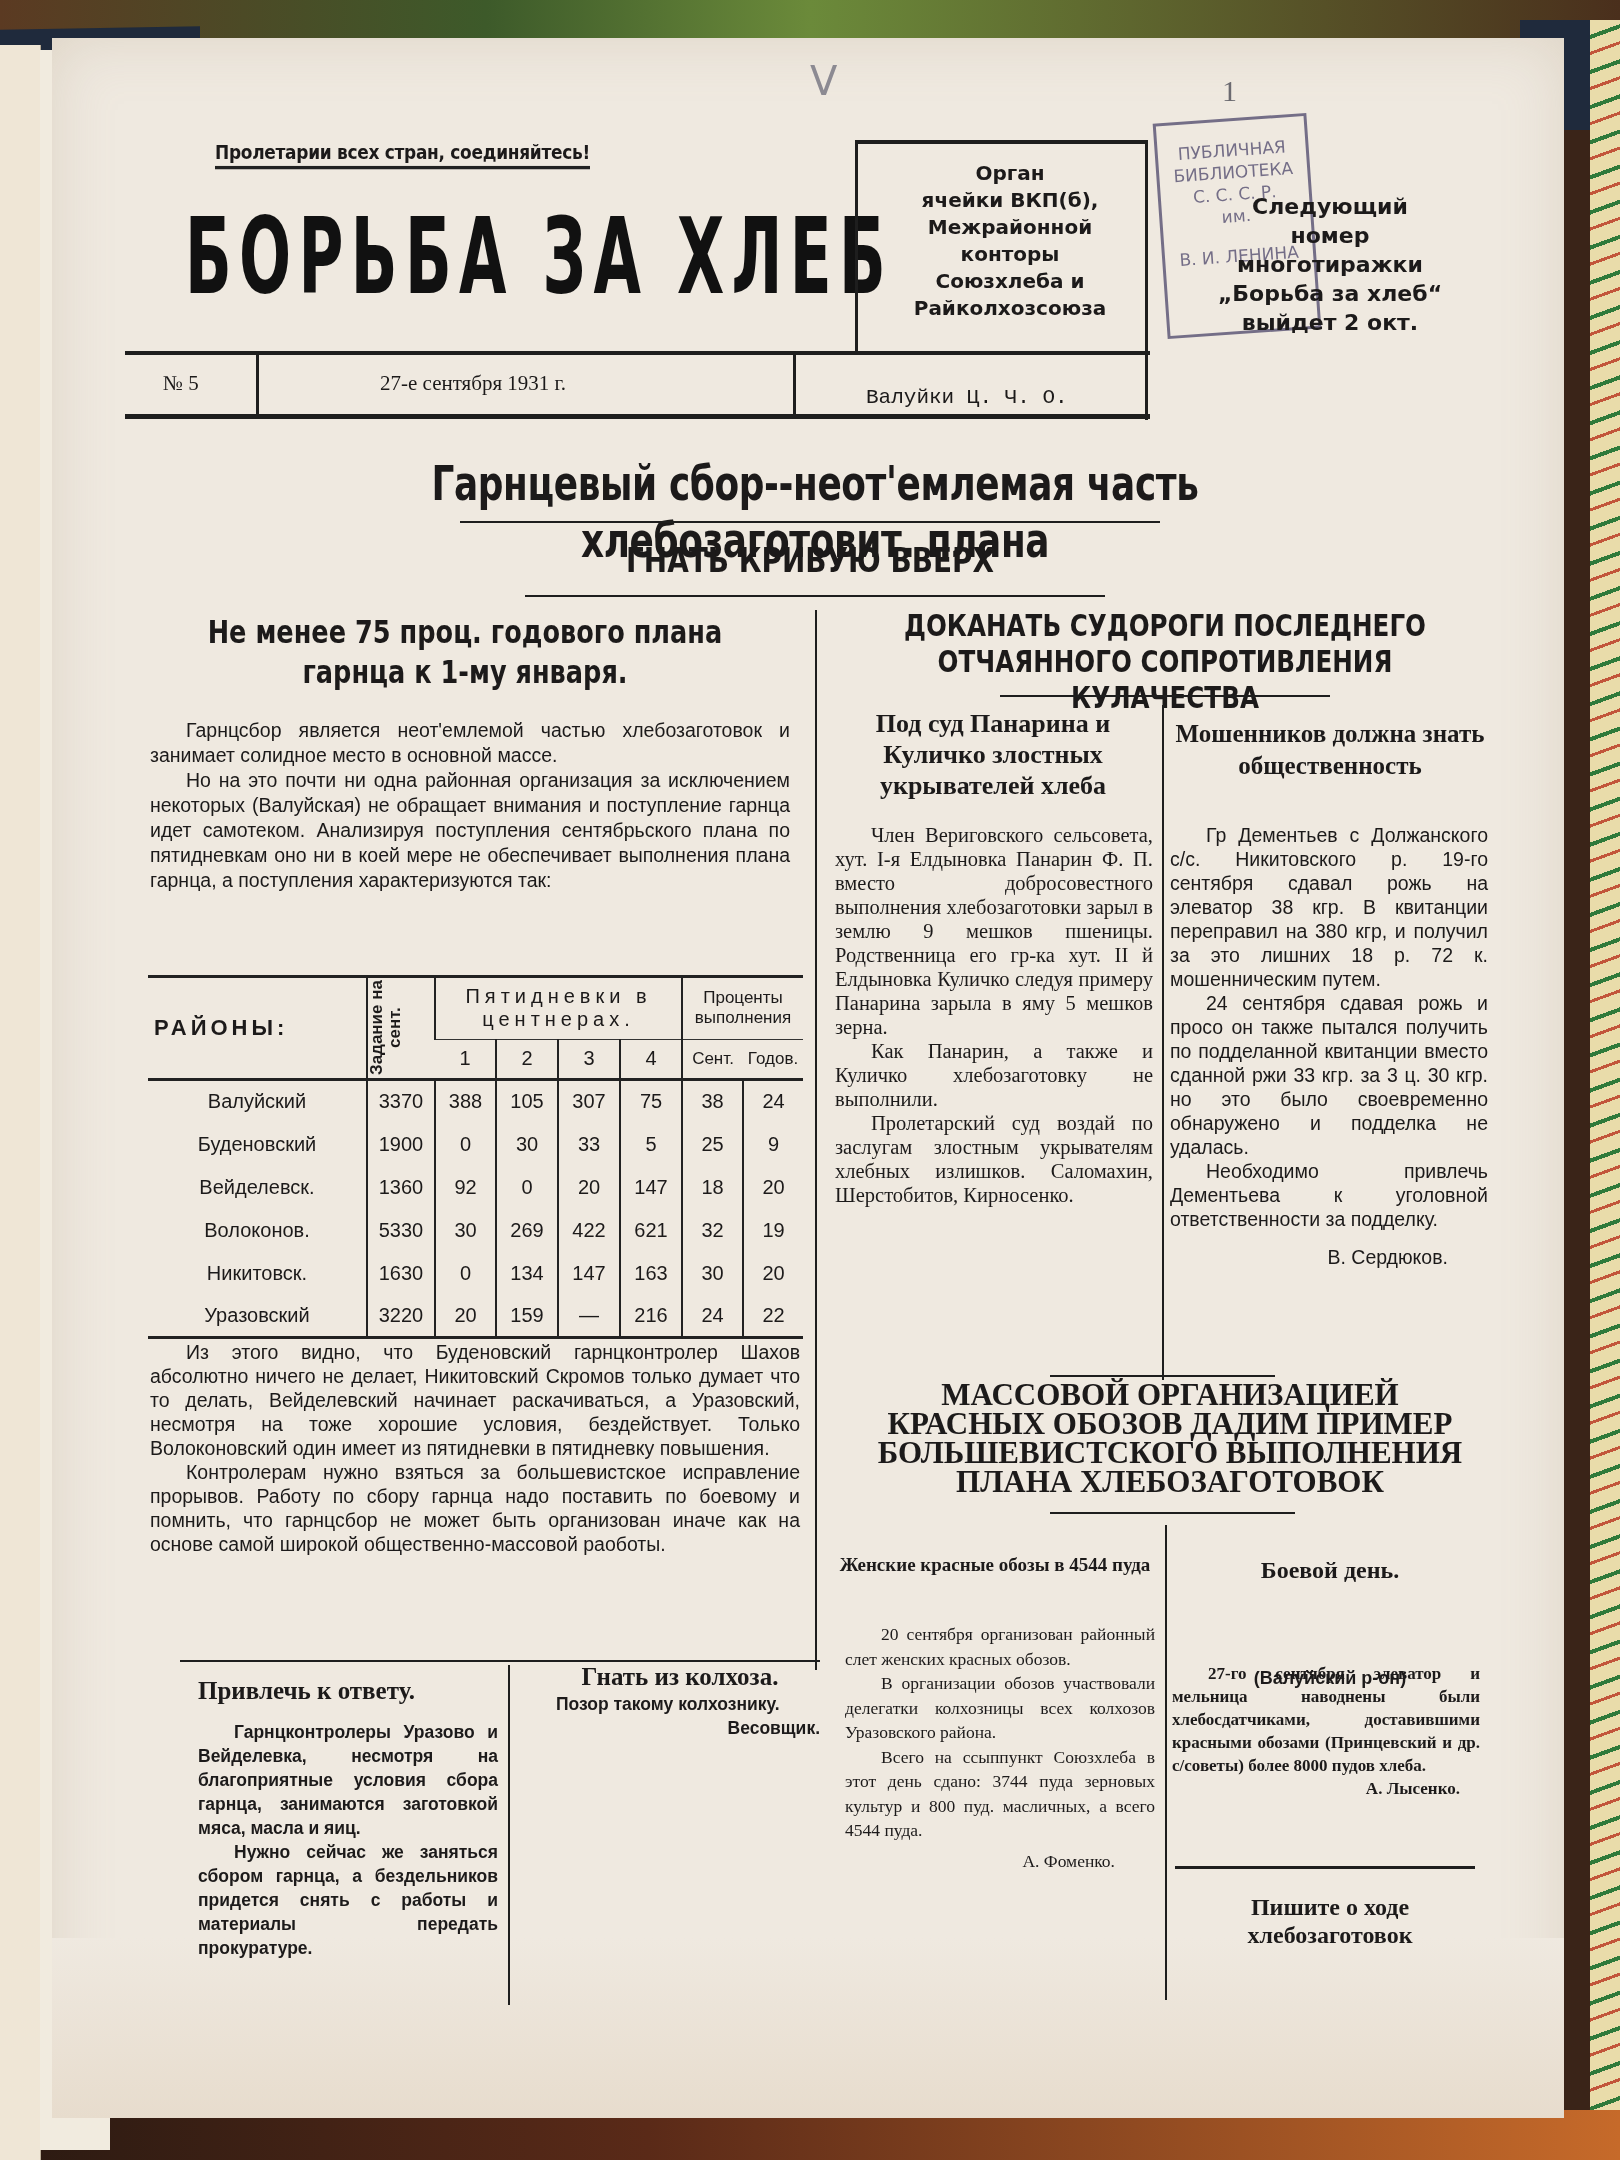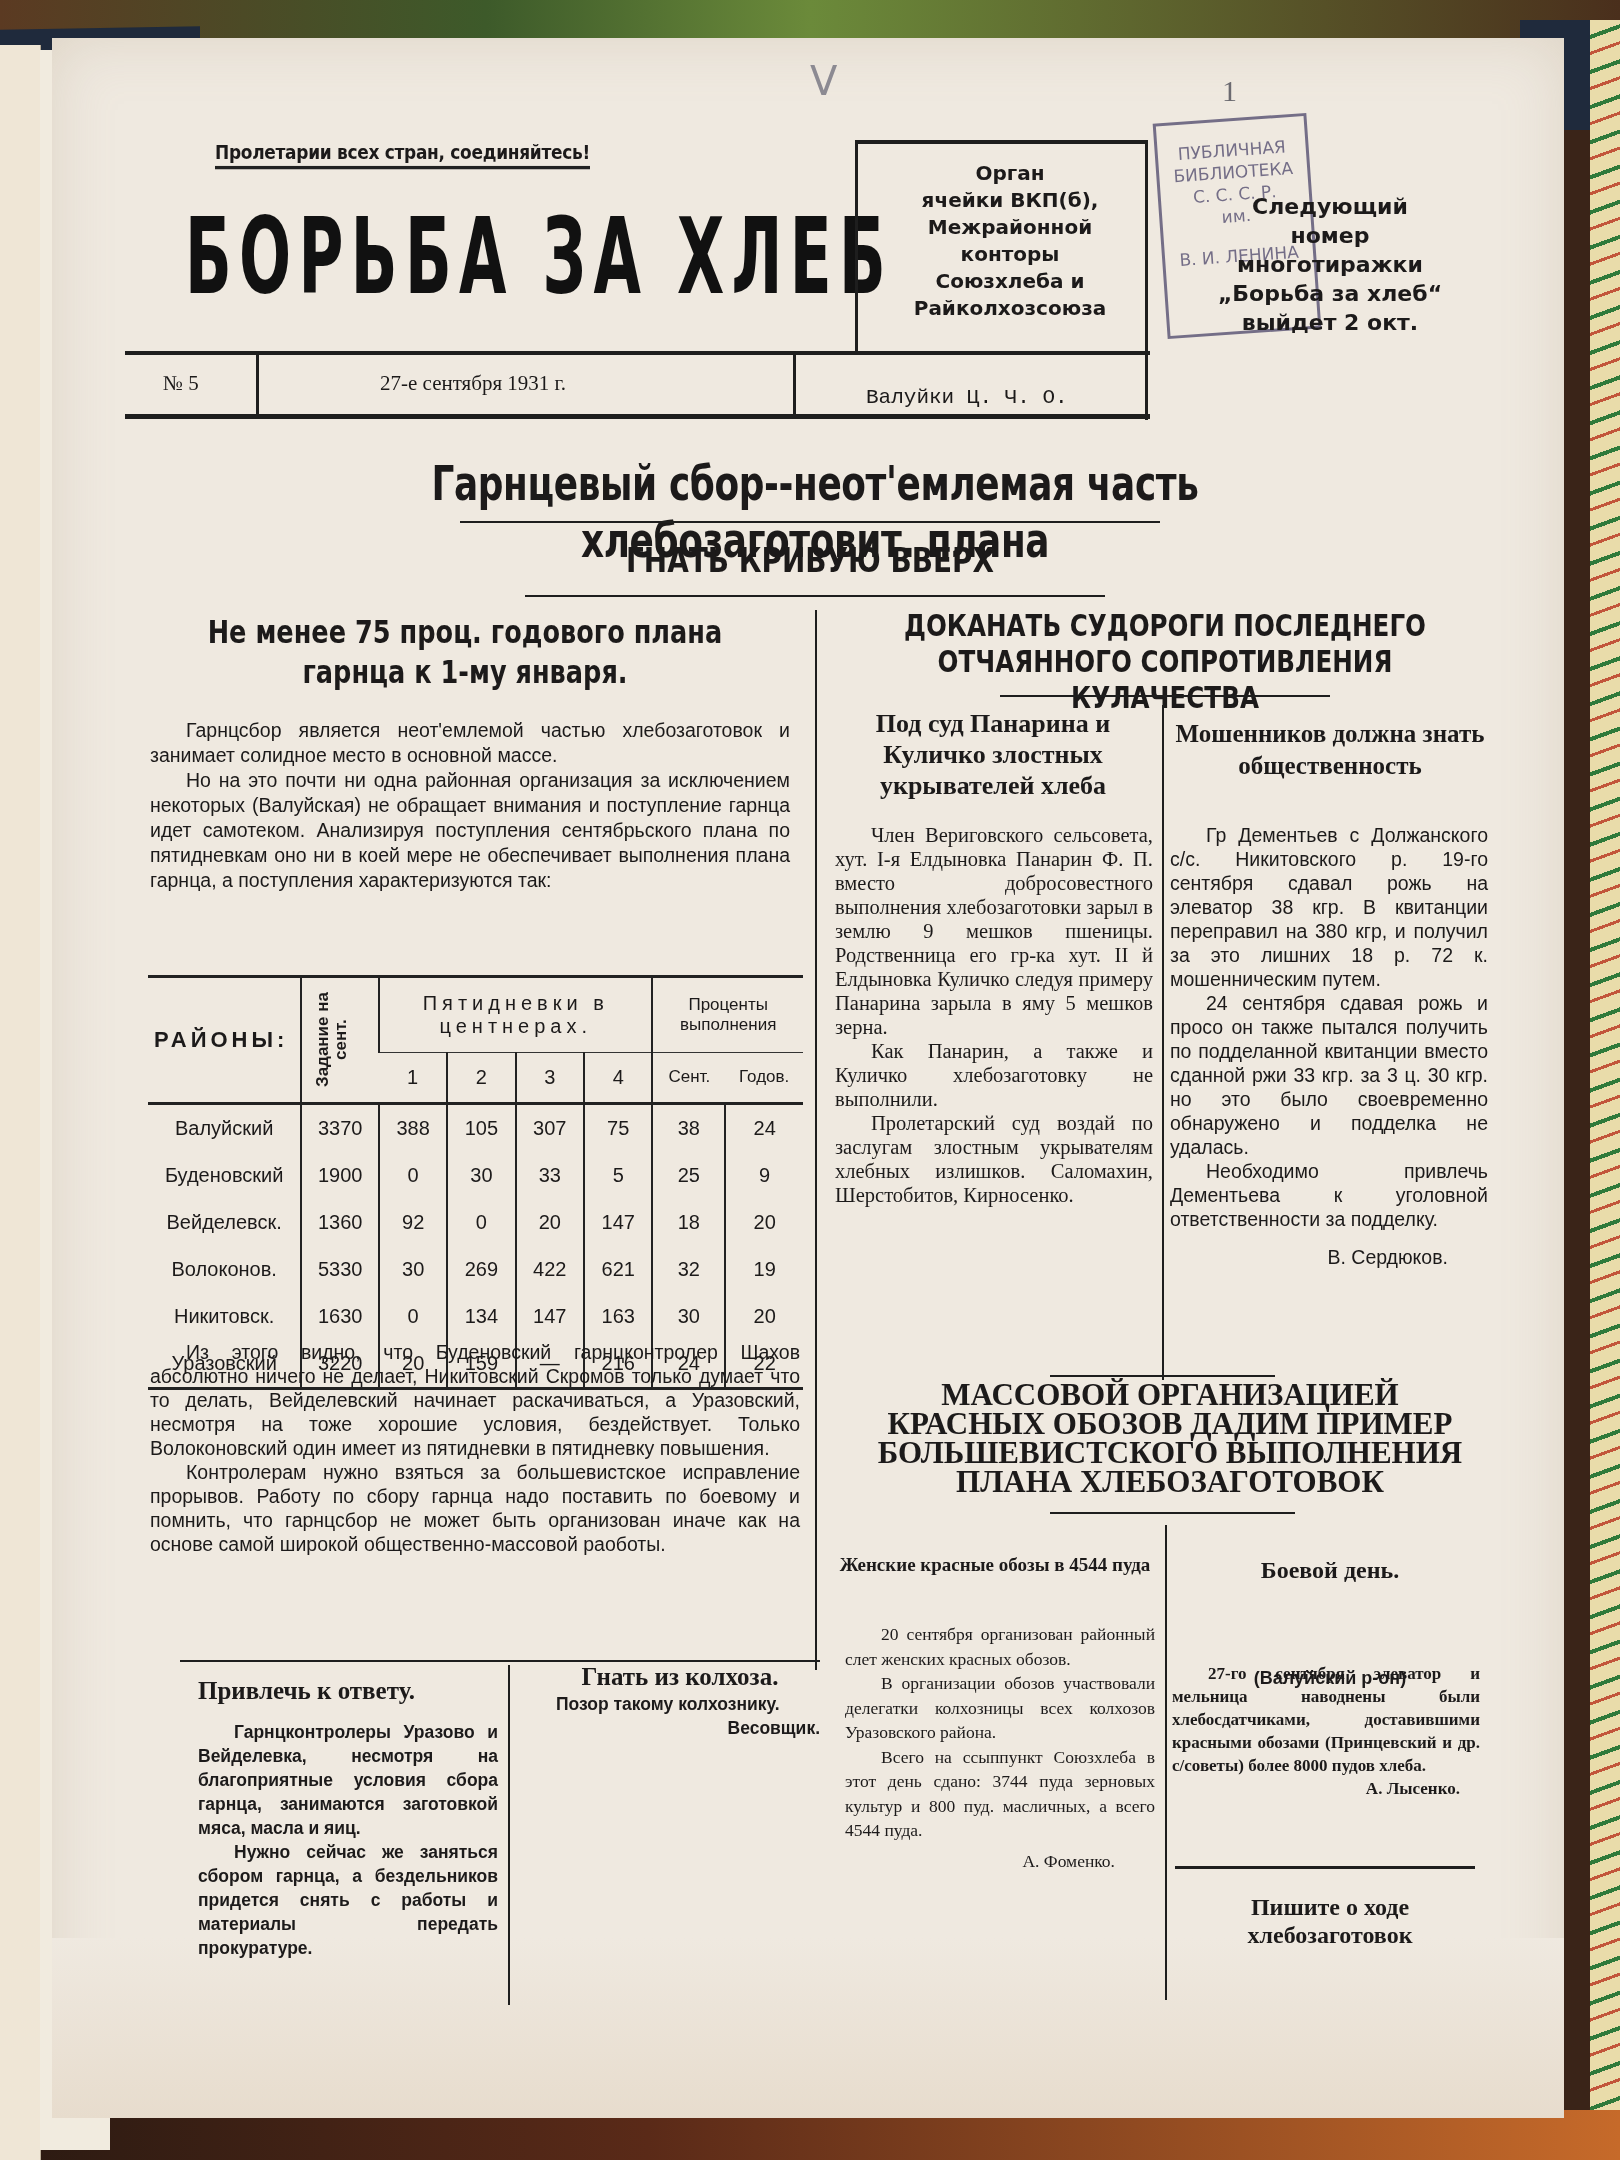--- a/index.html
+++ b/index.html
@@ -33,21 +33,21 @@
   .pen-1{left:1222px;top:74px;font-size:30px;color:#6b6a70;}
   .main-head{left:170px;top:455px;width:1290px;text-align:center;font-family:"DejaVu Sans",sans-serif;font-weight:bold;
              font-size:46px;transform:scaleX(.78) scaleY(1.05);transform-origin:center top;letter-spacing:-.5px;}
   .sub-head{left:470px;top:540px;width:680px;text-align:center;font-family:"DejaVu Sans",sans-serif;font-weight:bold;font-size:34px;transform:scaleX(.82);}
   .h-cond{font-family:"DejaVu Sans",sans-serif;font-weight:bold;transform-origin:left top;}
   .colhead1{left:140px;top:612px;width:650px;text-align:center;font-size:32px;line-height:40px;transform:scaleX(.8);transform-origin:center top;}
   .body{font-family:"Liberation Serif",serif;font-size:21px;line-height:25.5px;text-align:justify;}
   .body p{margin:0;text-indent:36px;}
   .col1text{left:150px;top:718px;width:640px;font-family:"Liberation Sans",sans-serif;font-size:19.5px;line-height:25px;}
   table.garn{position:absolute;left:148px;top:975px;width:655px;border-collapse:collapse;font-family:"Liberation Sans",sans-serif;font-size:20px;}
-  table.garn th,table.garn td{border-left:2px solid #222;text-align:center;padding:12px;}
+  table.garn th,table.garn td{border-left:2px solid #222;text-align:center;padding:0;}
   table.garn th:first-child,table.garn td:first-child{border-left:none;}
   table.garn thead{border-top:3px solid #222;border-bottom:3px solid #222;}
   table.garn tbody tr{height:43px;}
   table.garn tbody{border-bottom:3px solid #222;}
   .rayony{font-size:22px;letter-spacing:4px;text-align:left!important;padding-left:6px!important;}
   .vert{writing-mode:vertical-rl;transform:rotate(180deg);font-size:17px;line-height:18px;height:100px;font-weight:bold;}
   .after-table{left:150px;top:1340px;width:650px;font-family:"Liberation Sans",sans-serif;font-size:19.5px;line-height:24px;}
   .privlech-h{left:198px;top:1677px;font-family:"Liberation Serif",serif;font-weight:bold;font-size:25px;}
   .privlech{left:198px;top:1720px;width:300px;font-family:"Liberation Sans",sans-serif;font-weight:bold;font-size:17.5px;line-height:24px;}
   .gnat-h{left:540px;top:1663px;width:280px;text-align:center;font-family:"Liberation Serif",serif;font-weight:bold;font-size:25px;}

